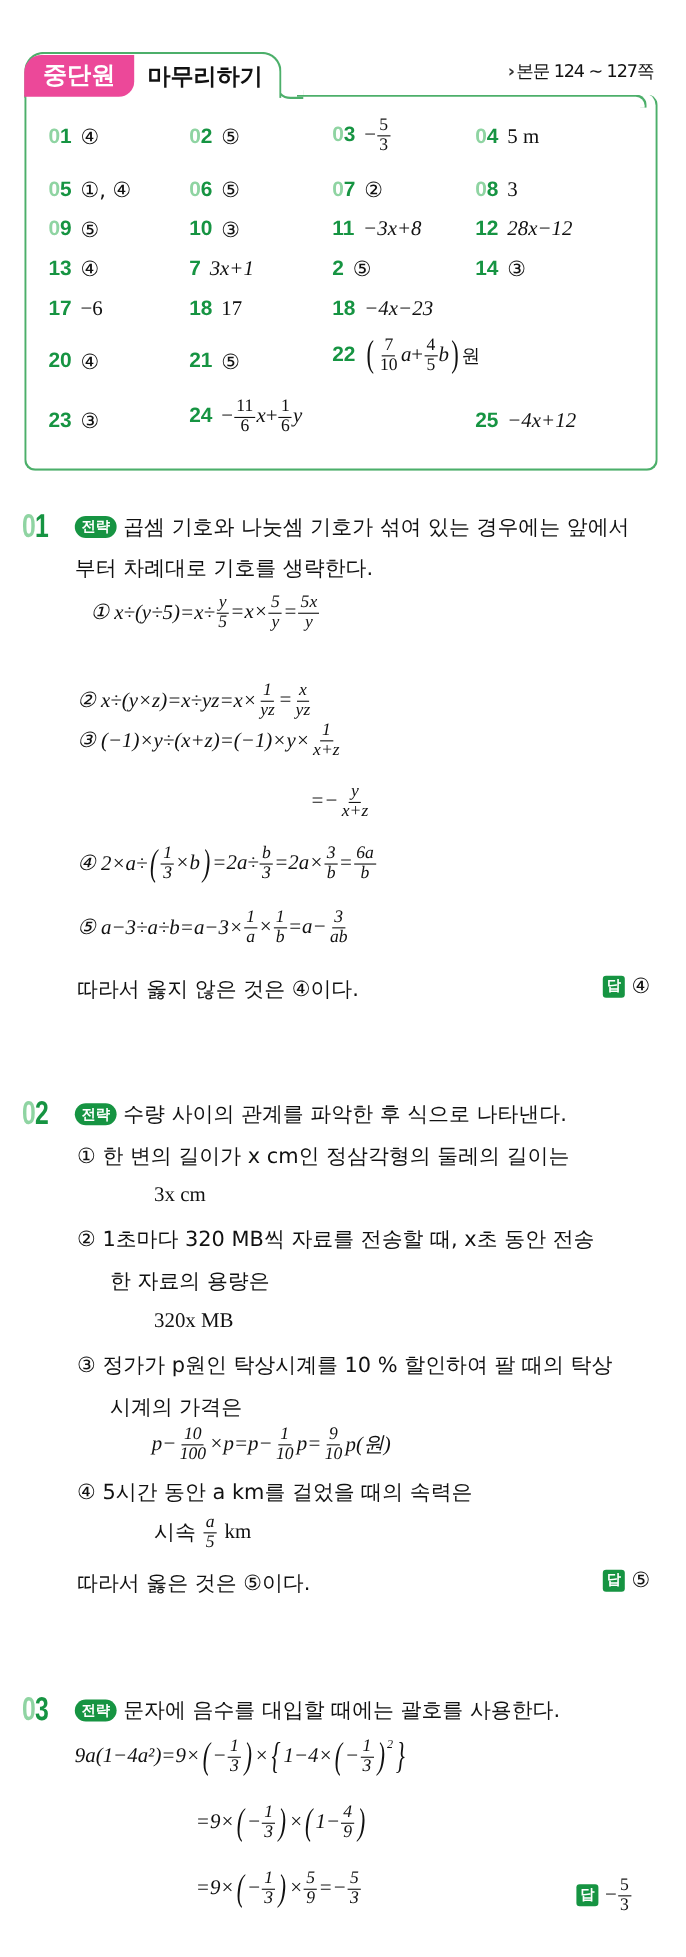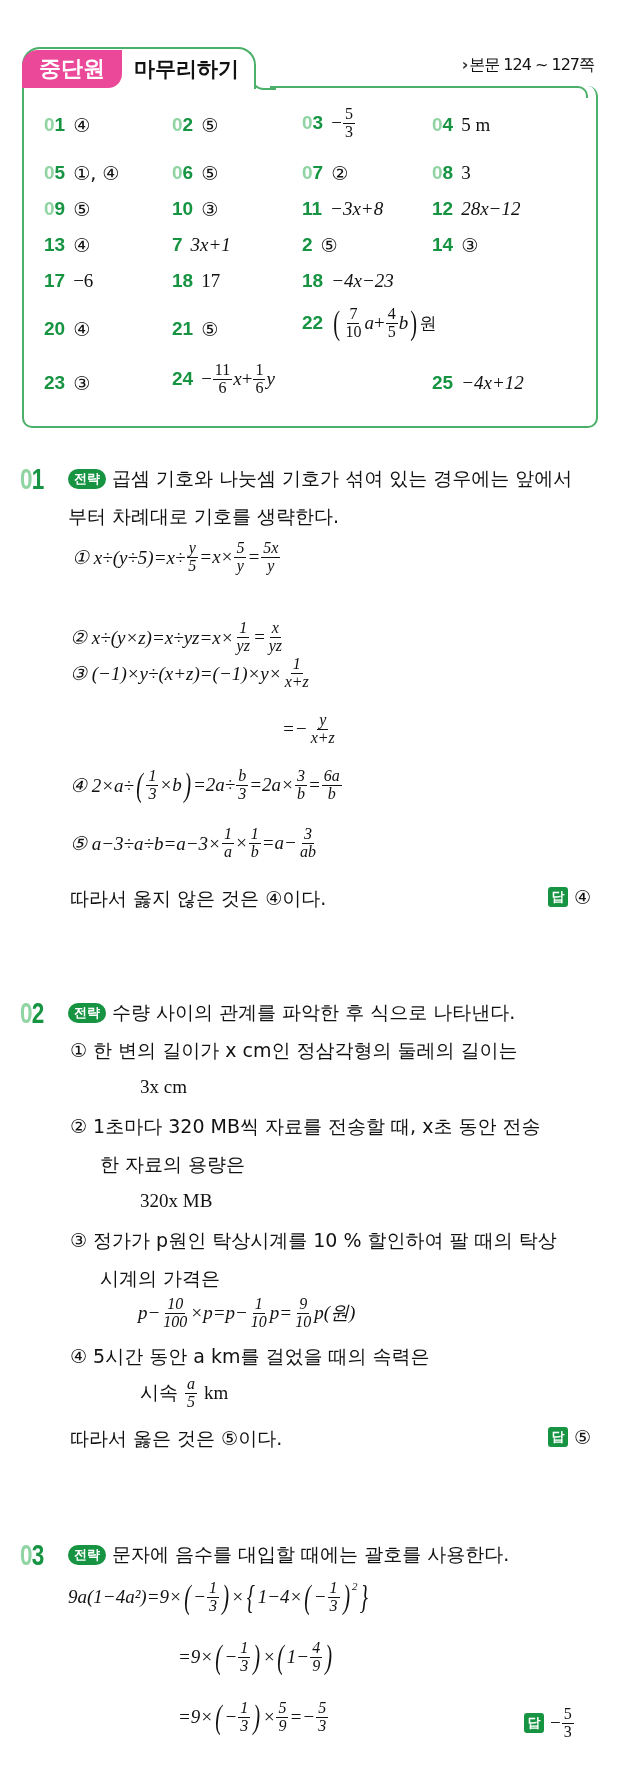--- a/index.html
+++ b/index.html
@@ -178,21 +178,21 @@
     <span>−4x+12</span>
   </div>
 
 <div class="secnum" style="left:20px;top:462px;"><span class="d1">0</span><span>1</span></div>
 <div class="line" style="left:68px;top:466px;">
     <span class="badge">전략</span>
     <span>곱셈 기호와 나눗셈 기호가 섞여 있는 경우에는 앞에서</span>
   </div>
 <div class="line" style="left:68px;top:504px;">부터 차례대로 기호를 생략한다.</div>
 
-<div class="line serif it" style="left:72px;top:540px;">
+<div class="line serif it" style="left:82px;top:540px;">
     <span>① x÷(y÷5)=x÷</span>
     <span class="frac">
       <span class="n">y</span>
       <span class="d">5</span>
     </span>
     <span>=x×</span>
     <span class="frac">
       <span class="n">5</span>
       <span class="d">y</span>
     </span>

